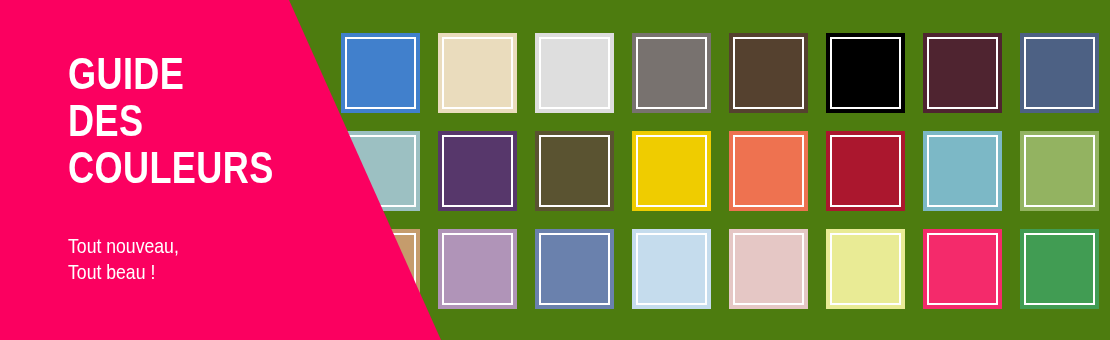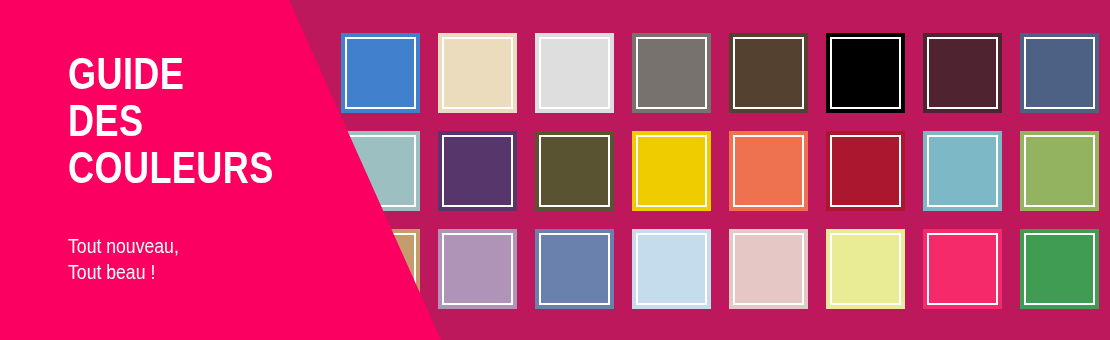--- a/index.html
+++ b/index.html
@@ -92,21 +92,21 @@
     padding-top: 42px;
     transform: scaleX(0.84);
     transform-origin: left top;
     white-space: nowrap;
   }
   #subtitle .line { display: block; }
 </style>
 </head>
 <body>
 
-<div id="banner" style="background: #be185d;">
+<div id="banner" style="background: #4d7c0f;">
 
   <div id="swatch-grid">
       <div class="swatch" style="background: rgb(65, 128, 204); border-color: rgb(65, 128, 204);">
         <div class="swatch-inner"></div>
       </div>
       <div class="swatch" style="background: rgb(234, 220, 189); border-color: rgb(234, 220, 189);">
         <div class="swatch-inner"></div>
       </div>
       <div class="swatch" style="background: rgb(222, 222, 222); border-color: rgb(222, 222, 222);">
         <div class="swatch-inner"></div>

